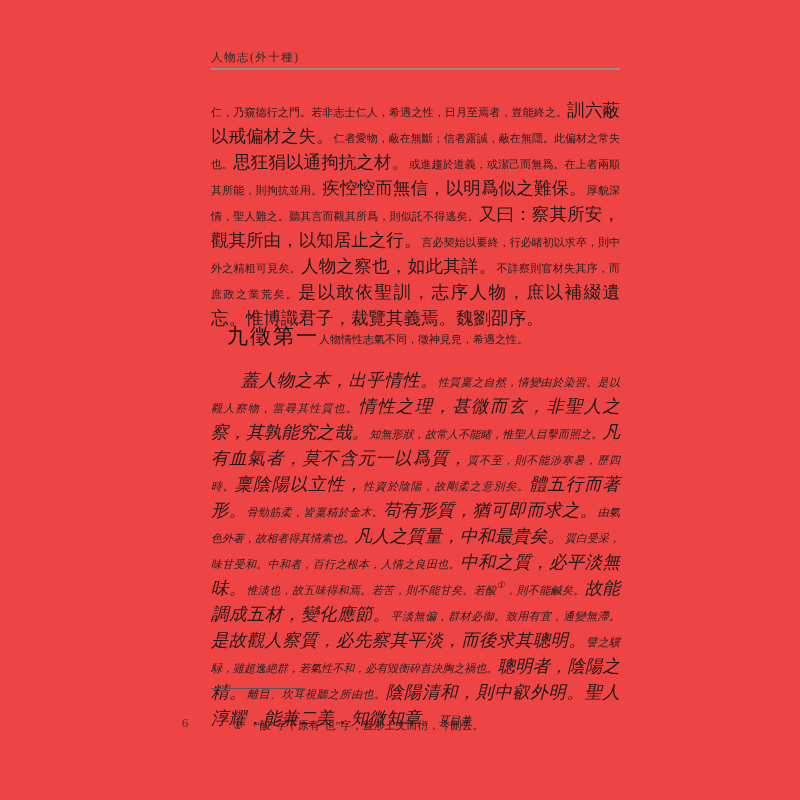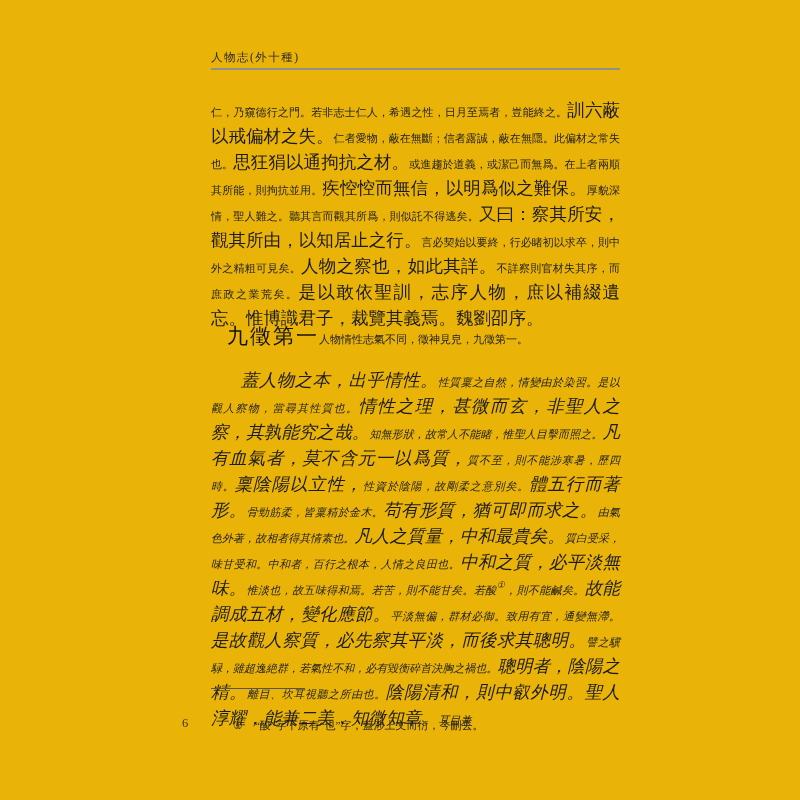--- a/index.html
+++ b/index.html
@@ -1,21 +1,21 @@
 <!DOCTYPE html>
 <html><head>
 <meta charset="utf-8">
 <style>
   html,body{margin:0;padding:0;}
   body{background:#e8e8e8;}
   .page{
     position:relative;
     width:800px;height:800px;
     margin:0 auto;
-    background:#eab308;
+    background:#ef4444;
     color:#1e1e1e;
     font-family:"Liberation Serif", serif;
     overflow:hidden;
   }
   .running-head{
     position:absolute;left:211px;top:50px;
     font-size:11.5px;letter-spacing:1.5px;color:#2b2b2b;
   }
   .head-rule{
     position:absolute;left:211px;top:68px;
@@ -63,21 +63,21 @@
 
 <div class="page">
 
   <div class="running-head">人物志(外十種)</div>
 
   <div class="head-rule"></div>
 
   <div class="para para1"><span class="small">仁，乃窺德行之門。若非志士仁人，希遇之性，日月至焉者，豈能終之。</span><span class="large">訓六蔽以戒偏材之失。</span><span class="small">仁者愛物，蔽在無斷；信者露誠，蔽在無隱。此偏材之常失也。</span><span class="large">思狂狷以通拘抗之材。</span><span class="small">或進趨於道義，或潔己而無爲。在上者兩順其所能，則拘抗並用。</span><span class="large">疾悾悾而無信，以明爲似之難保。</span><span class="small">厚貌深情，聖人難之。聽其言而觀其所爲，則似託不得逃矣。</span><span class="large">又曰：察其所安，觀其所由，以知居止之行。</span><span class="small">言必契始以要終，行必睹初以求卒，則中外之精粗可見矣。</span><span class="large">人物之察也，如此其詳。</span><span class="small">不詳察則官材失其序，而庶政之業荒矣。</span><span class="large">是以敢依聖訓，志序人物，庶以補綴遺忘。惟博識君子，裁覽其義焉。魏劉卲序。</span></div>
 
   <div class="section-heading">
-    <span class="section-title">九徵第一</span><span class="section-subtitle">人物情性志氣不同，徵神見皃，九徵第一。</span>
+    <span class="section-title">九徵第一</span><span class="section-subtitle">人物情性志氣不同，徵神見皃，希遇之性。</span>
   </div>
 
   <div class="para para2"><span class="large">蓋人物之本，出乎情性。</span><span class="small">性質稟之自然，情變由於染習。是以觀人察物，當尋其性質也。</span><span class="large">情性之理，甚微而玄，非聖人之察，其孰能究之哉。</span><span class="small">知無形狀，故常人不能睹，惟聖人目擊而照之。</span><span class="large">凡有血氣者，莫不含元一以爲質，</span><span class="small">質不至，則不能涉寒暑，歷四時。</span><span class="large">稟陰陽以立性，</span><span class="small">性資於陰陽，故剛柔之意別矣。</span><span class="large">體五行而著形。</span><span class="small">骨勁筋柔，皆稟精於金木。</span><span class="large">苟有形質，猶可即而求之。</span><span class="small">由氣色外著，故相者得其情素也。</span><span class="large">凡人之質量，中和最貴矣。</span><span class="small">質白受采，味甘受和。中和者，百行之根本，人情之良田也。</span><span class="large">中和之質，必平淡無味。</span><span class="small">惟淡也，故五味得和焉。若苦，則不能甘矣。若酸</span><sup class="ref">①</sup><span class="small">，則不能鹹矣。</span><span class="large">故能調成五材，變化應節。</span><span class="small">平淡無偏，群材必御。致用有宜，通變無滯。</span><span class="large">是故觀人察質，必先察其平淡，而後求其聰明。</span><span class="small">譬之驥騄，雖超逸絶群，若氣性不和，必有毀衡碎首決胸之禍也。</span><span class="large">聰明者，陰陽之精。</span><span class="small">離目、坎耳視聽之所由也。</span><span class="large">陰陽清和，則中叡外明。聖人淳耀，能兼二美，知微知章。</span><span class="small">耳目兼</span></div>
 
   <div class="footnote-rule"></div>
 
   <div class="footnote">
     <span class="marker">①</span><span>“酸”字下原有“也”字，蓋涉上文而衍，今刪去。</span>
   </div>
 

